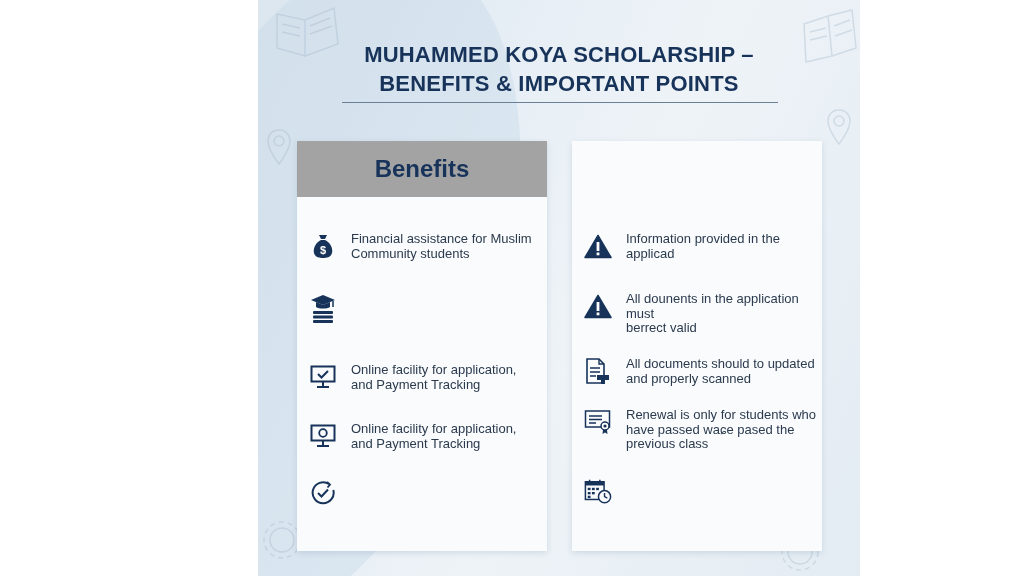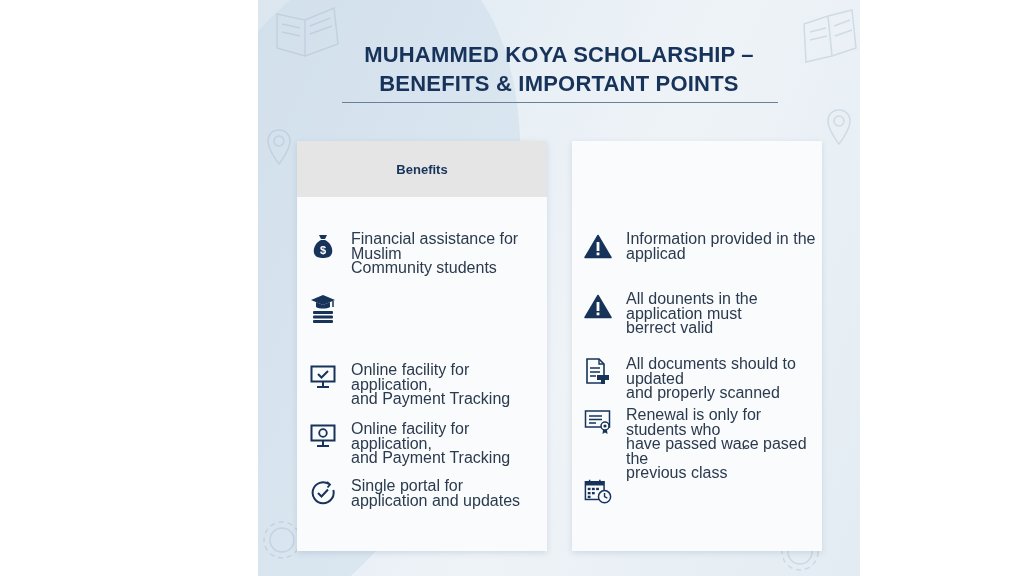--- a/index.html
+++ b/index.html
@@ -7,25 +7,25 @@
   .poster{position:absolute;left:210px;top:0;width:602px;height:576px;
     background:linear-gradient(115deg,#dbe6ef 0%,#e6eef5 30%,#eef3f7 55%,#e3ecf3 100%);overflow:hidden;margin-left:48px;}
   .swoosh{position:absolute;left:-120px;top:-60px;width:360px;height:700px;border-radius:50%;
     background:rgba(200,218,232,0.45);transform:rotate(18deg);}
   .deco{position:absolute;opacity:0.35;}
   .title{position:absolute;left:0;width:602px;top:40px;text-align:center;color:#17335a;
     font-weight:bold;font-size:22px;line-height:29px;letter-spacing:0.2px;}
   .title-rule{position:absolute;left:84px;width:436px;top:102px;height:1px;background:#6b7f96;}
   .card{position:absolute;top:141px;width:250px;height:410px;background:#f9fbfd;
     box-shadow:0 2px 6px rgba(80,110,140,0.18);}
-  .card-head{height:56px;background:#e5e5e5;display:flex;align-items:center;justify-content:center;
-    color:#17335a;font-weight:bold;font-size:13px;}
+  .card-head{height:56px;background:#a3a3a3;display:flex;align-items:center;justify-content:center;
+    color:#17335a;font-weight:bold;font-size:24px;}
   .item{position:absolute;left:0;width:250px;display:flex;align-items:flex-start;}
   .item .ic{width:28px;height:28px;margin-left:12px;margin-right:14px;flex:0 0 28px;display:flex;align-items:center;justify-content:center;}
-  .item .tx{color:#2b3a4d;font-size:16px;line-height:14.5px;padding-top:0px;}
+  .item .tx{color:#2b3a4d;font-size:13px;line-height:14.5px;padding-top:0px;}
   svg{display:block;}
 </style>
 </head>
 <body>
 
 <div class="poster">
   <div class="swoosh"></div>
 
   <svg class="deco" style="left:14px;top:2px" width="70" height="58" viewBox="0 0 70 58">
     <g fill="none" stroke="#9fb3c6" stroke-width="1.5">
@@ -123,24 +123,20 @@
     </div>
 
     <div class="item" style="top:338px">
       <div class="ic">
         <svg width="26" height="26" viewBox="0 0 26 26">
             <path d="M19 4 A10.5 10.5 0 1 0 23.3 10" fill="none" stroke="#17335a" stroke-width="2"></path>
             <path d="M17 2 L20 4.5 L17.5 7.5" fill="none" stroke="#17335a" stroke-width="1.8"></path>
             <path d="M8 13 L11.5 16.5 L18 9.5" fill="none" stroke="#17335a" stroke-width="2"></path>
           </svg>
       </div>
-      <div class="tx">
-          <div>Single portal for</div>
-          <div>application and updates</div>
-        </div>
     </div>
   </div>
 
   <div class="card" style="left:314px;">
 
     <div class="item" style="top:151px">
       <div class="ic">
         <svg width="28" height="25" viewBox="0 0 28 25">
             <path d="M14 1.5 L27 23.5 L1 23.5 Z" fill="#17335a" stroke="#17335a" stroke-linejoin="round" stroke-width="1.5"></path>
             <rect x="12.6" y="8" width="2.8" height="9" fill="#fff"></rect>

